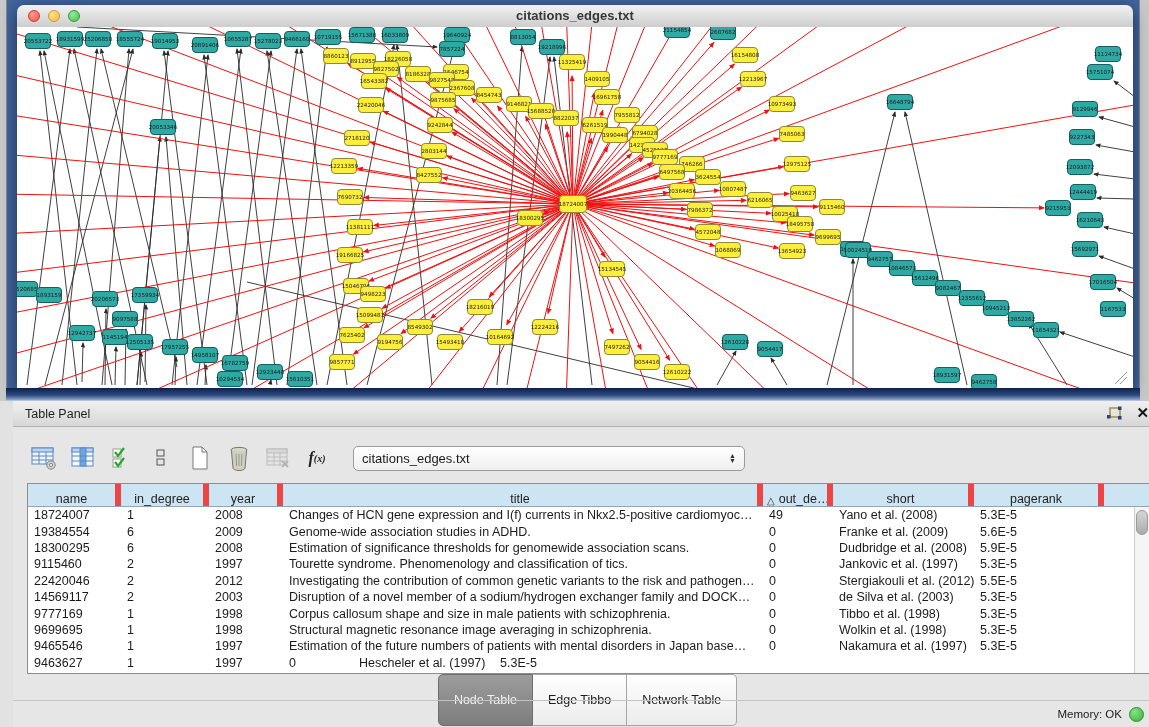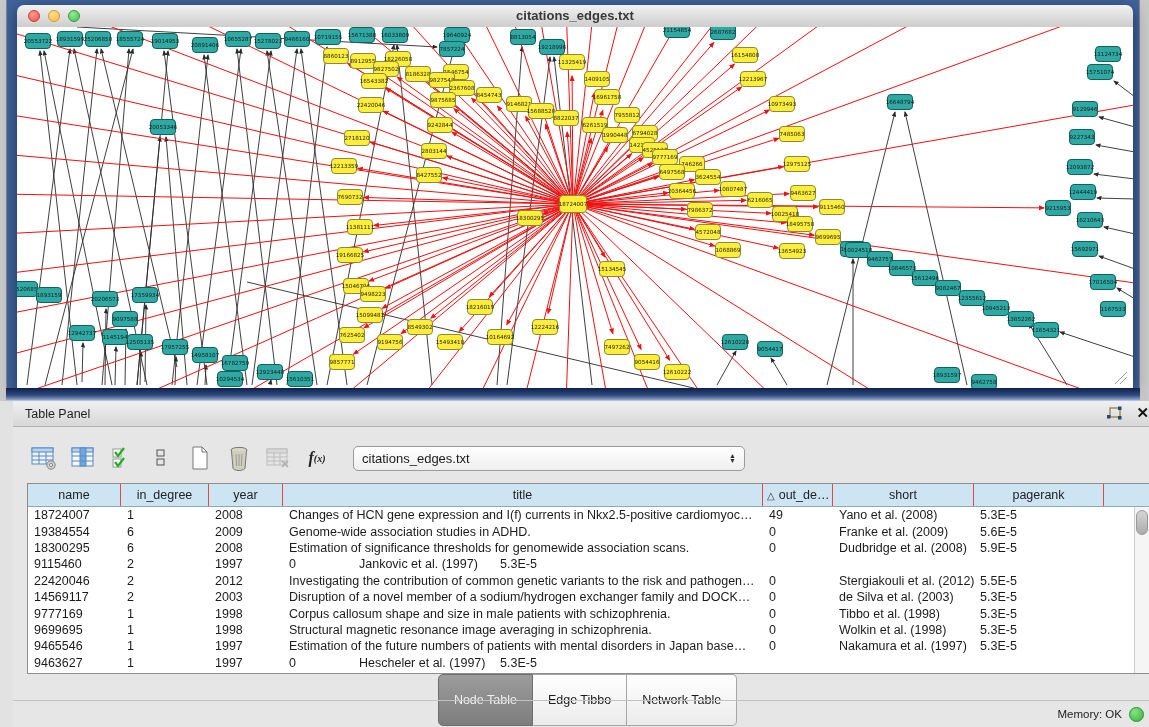--- a/index.html
+++ b/index.html
@@ -40,21 +40,21 @@
   .fx{font-family:"Liberation Serif",serif;font-style:italic;font-weight:700;font-size:16px;color:#222;}
   .fx small{font-size:10px;font-weight:700;}
   .combo{margin-left:10px;width:392px;height:25px;box-sizing:border-box;border:1px solid #9b9b9b;border-radius:5px;
          background:linear-gradient(#ffffff,#efefef);display:flex;align-items:center;padding:0 8px;cursor:pointer;}
   .combo .val{flex:1;font-size:13px;color:#1b1b1b;}
   .combo .arrows{display:flex;flex-direction:column;line-height:5px;font-size:7px;color:#333;}
 
   .tbl{position:absolute;left:14px;top:82px;width:1123px;height:191px;background:#fff;
        border:1px solid #8d8d8d;box-sizing:border-box;overflow:hidden;}
   .tbl-head{display:flex;height:23px;background:#cde5f2;border-bottom:1px solid #8fa8b8;box-sizing:border-box;}
-  .th{box-sizing:border-box;border-right:1px solid #ef4444;display:flex;align-items:center;justify-content:center;
+  .th{box-sizing:border-box;border-right:6px solid #ef4444;display:flex;align-items:flex-end;justify-content:center;
       font-size:12.5px;color:#222;overflow:hidden;white-space:nowrap;cursor:pointer;}
   .th.left{justify-content:flex-start;padding-left:4px;}
   .th .sort{margin-right:4px;font-size:10px;color:#333;}
   .tr{display:flex;height:16.4px;align-items:center;font-size:12.5px;color:#1b1b1b;cursor:default;}
   .td{box-sizing:border-box;padding-left:6px;white-space:nowrap;overflow:hidden;}
   .vscroll{position:absolute;right:0;top:23px;bottom:0;width:14px;background:#f5f5f5;border-left:1px solid #cdcdcd;}
   .vthumb{position:absolute;left:1px;top:3px;width:10px;height:23px;border:1px solid #9a9a9a;border-radius:6px;
           background:linear-gradient(#d6d6d6,#ababab);}
 
   .tabs{position:absolute;left:0;top:273px;width:100%;display:flex;justify-content:center;}
@@ -931,20 +931,21 @@
             <div class="td" style="width: 74px;">2008</div>
             <div class="td" style="width: 480px;">Estimation of significance thresholds for genomewide association scans.</div>
             <div class="td" style="width: 70px;">0</div>
             <div class="td" style="width: 141px;">Dudbridge et al. (2008)</div>
             <div class="td" style="width: 130px;">5.9E-5</div>
           </div>
           <div class="tr">
             <div class="td" style="width: 93px;">9115460</div>
             <div class="td" style="width: 88px;">2</div>
             <div class="td" style="width: 74px;">1997</div>
+            <div class="td" style="width: 480px;">Tourette syndrome. Phenomenology and classification of tics.</div>
             <div class="td" style="width: 70px;">0</div>
             <div class="td" style="width: 141px;">Jankovic et al. (1997)</div>
             <div class="td" style="width: 130px;">5.3E-5</div>
           </div>
           <div class="tr">
             <div class="td" style="width: 93px;">22420046</div>
             <div class="td" style="width: 88px;">2</div>
             <div class="td" style="width: 74px;">2012</div>
             <div class="td" style="width: 480px;">Investigating the contribution of common genetic variants to the risk and pathogen…</div>
             <div class="td" style="width: 70px;">0</div>

